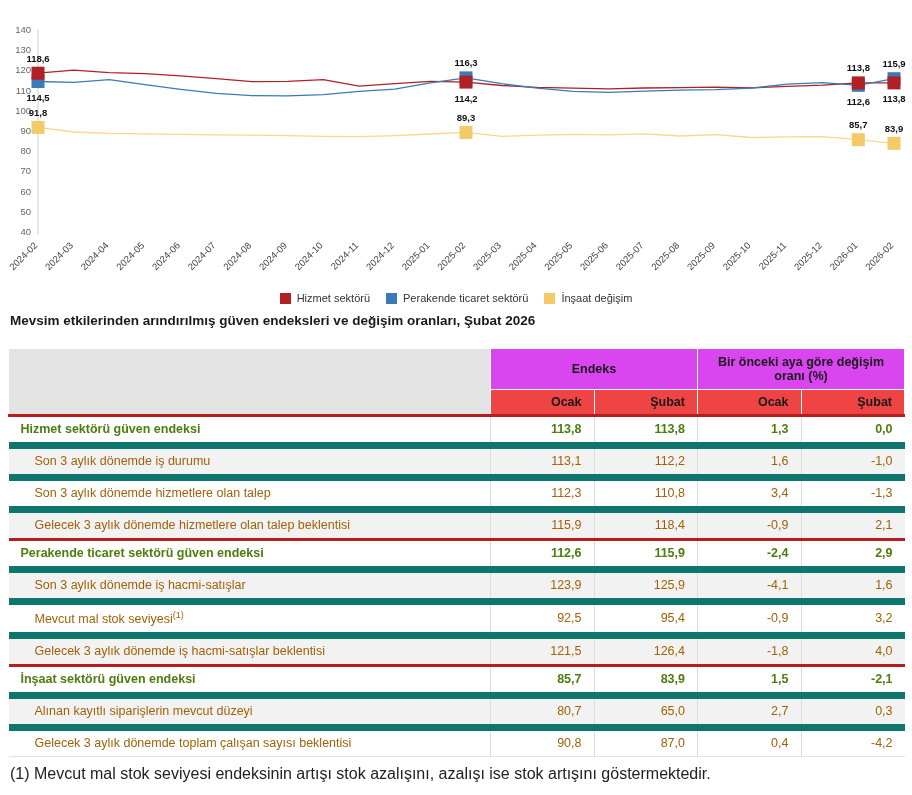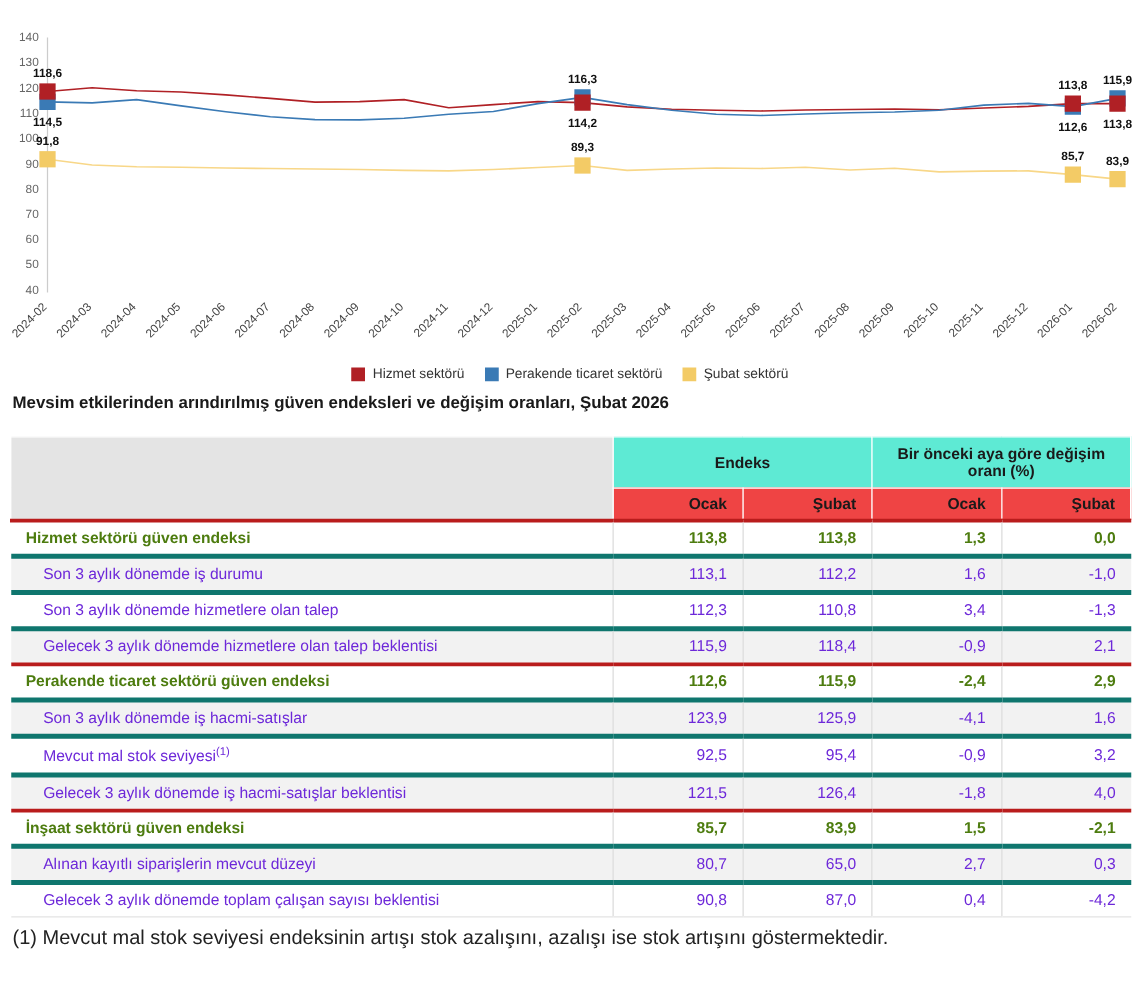--- a/index.html
+++ b/index.html
@@ -13,24 +13,24 @@
   .xtick{font-size:9.5px;fill:#444;text-anchor:end;}
   .dlabel{font-size:9.5px;font-weight:700;fill:#111;text-anchor:middle;}
   .legend{display:flex;justify-content:center;align-items:center;gap:16px;margin:4px 0 2px 0;text-align:right;}
   .legend-item{display:flex;align-items:center;gap:6px;font-size:11px;color:#333;}
   .legend-swatch{width:11px;height:11px;display:inline-block;}
   
   .table-title{}
   table{border-collapse:collapse;width:896px;margin-top:18px;table-layout:fixed;font-size:12.5px;}
   col.c-label{width:482px;}
   col.c-num{width:103.5px;}
-  thead th{background:#5eead4;border:1px solid #ffffff;font-weight:700;font-size:12.5px;color:#1a1a1a;padding:6px 10px;}
+  thead th{background:#d946ef;border:1px solid #ffffff;font-weight:700;font-size:12.5px;color:#1a1a1a;padding:6px 10px;}
   thead tr.subhead th{background:#ef4444;font-weight:700;text-align:right;padding:5px 12px;}
   th.corner{background:#e4e4e4;}
-  tbody td{padding:5.5px 12px;border-top:4px solid #0f766e;color:#6d28d9;}
+  tbody td{padding:5.5px 12px;border-top:7px solid #0f766e;color:#a16207;}
   tbody tr:last-child td{border-bottom:1px solid #e4e4e4;}
   tbody tr:nth-child(even) td{background:#f2f2f2;}
   tbody td.num{text-align:right;border-left:1px solid #dcdcdc;}
   tbody tr.section td{font-weight:700;border-top:3px solid #b91c1c;color:#4d7c0f;margin-top:16px;}
   tbody td.lbl{padding-left:12px;}
   tbody tr:not(.section) td.lbl{padding-left:26px;}
   sup{font-size:9px;}
   .footnote{font-size:16px;color:#222;margin:8px 0 0 2px;}
 </style>
 </head>
@@ -110,21 +110,21 @@
       <span class="legend-item">
         <span class="legend-swatch" style="background: rgb(176, 32, 37);"></span>
         <span>Hizmet sektörü</span>
       </span>
       <span class="legend-item">
         <span class="legend-swatch" style="background: rgb(58, 122, 181);"></span>
         <span>Perakende ticaret sektörü</span>
       </span>
       <span class="legend-item">
         <span class="legend-swatch" style="background: rgb(243, 203, 102);"></span>
-        <span>Şubat sektörü</span>
+        <span>İnşaat değişim</span>
       </span>
     </div>
   </div>
 
   <div class="section-title table-title">Mevsim etkilerinden arındırılmış güven endeksleri ve değişim oranları, Şubat 2026</div>
 
   <table>
     <colgroup>
       <col class="c-label">
         <col class="c-num">

